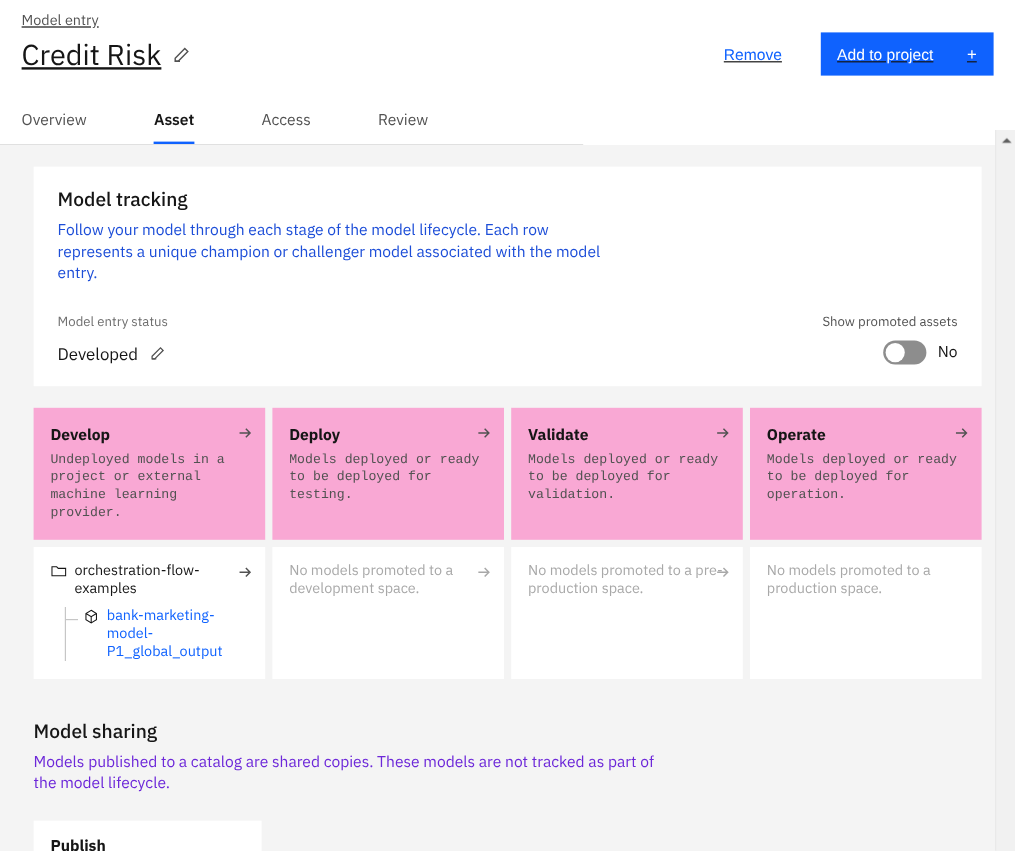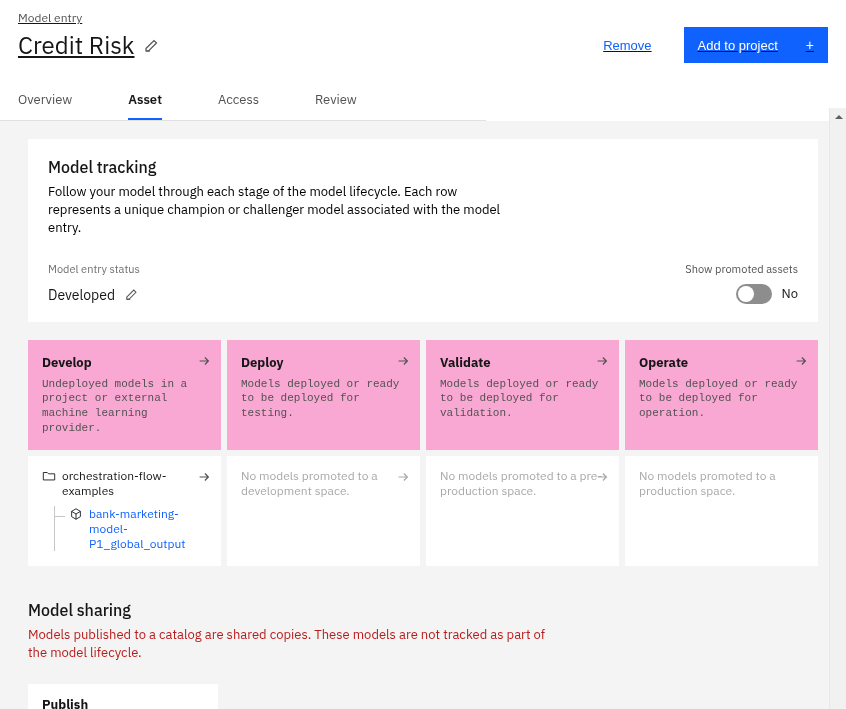--- a/index.html
+++ b/index.html
@@ -117,21 +117,21 @@
     background: #fff;
     padding: 18px 20px;
   }
   .section-title {
     font-size: 16px;
     font-weight: 500;
     margin-bottom: 6px;
   }
   .section-desc {
     font-size: 13px;
-    color: #000000;
+    color: #1d4ed8;
     line-height: 1.4;
     max-width: 460px;
   }
   .status-row {
     display: flex;
     justify-content: space-between;
     align-items: flex-end;
     margin-top: 24px;
   }
   .status-left .status-label {
@@ -244,21 +244,21 @@
     width:10px; height:1px;
     background:#c6c6c6;
   }
   .tree-child .tree-row { color: #0f62fe; }
   .tree-child a { color:#0f62fe; text-decoration:none; word-break: break-word;}
 
   .sharing-section {
     margin-top: 34px;
   }
   .sharing-section .section-title { font-size: 16px; }
-  .sharing-section .section-desc { color:#b91c1c; max-width: 520px; margin-top:4px;}
+  .sharing-section .section-desc { color:#6d28d9; max-width: 520px; margin-top:4px;}
 
   .publish-grid {
     display: grid;
     grid-template-columns: 190px;
     gap: 6px;
     margin-top: 22px;
   }
   .publish-head {
     background:#fff;
     padding: 12px 14px;

